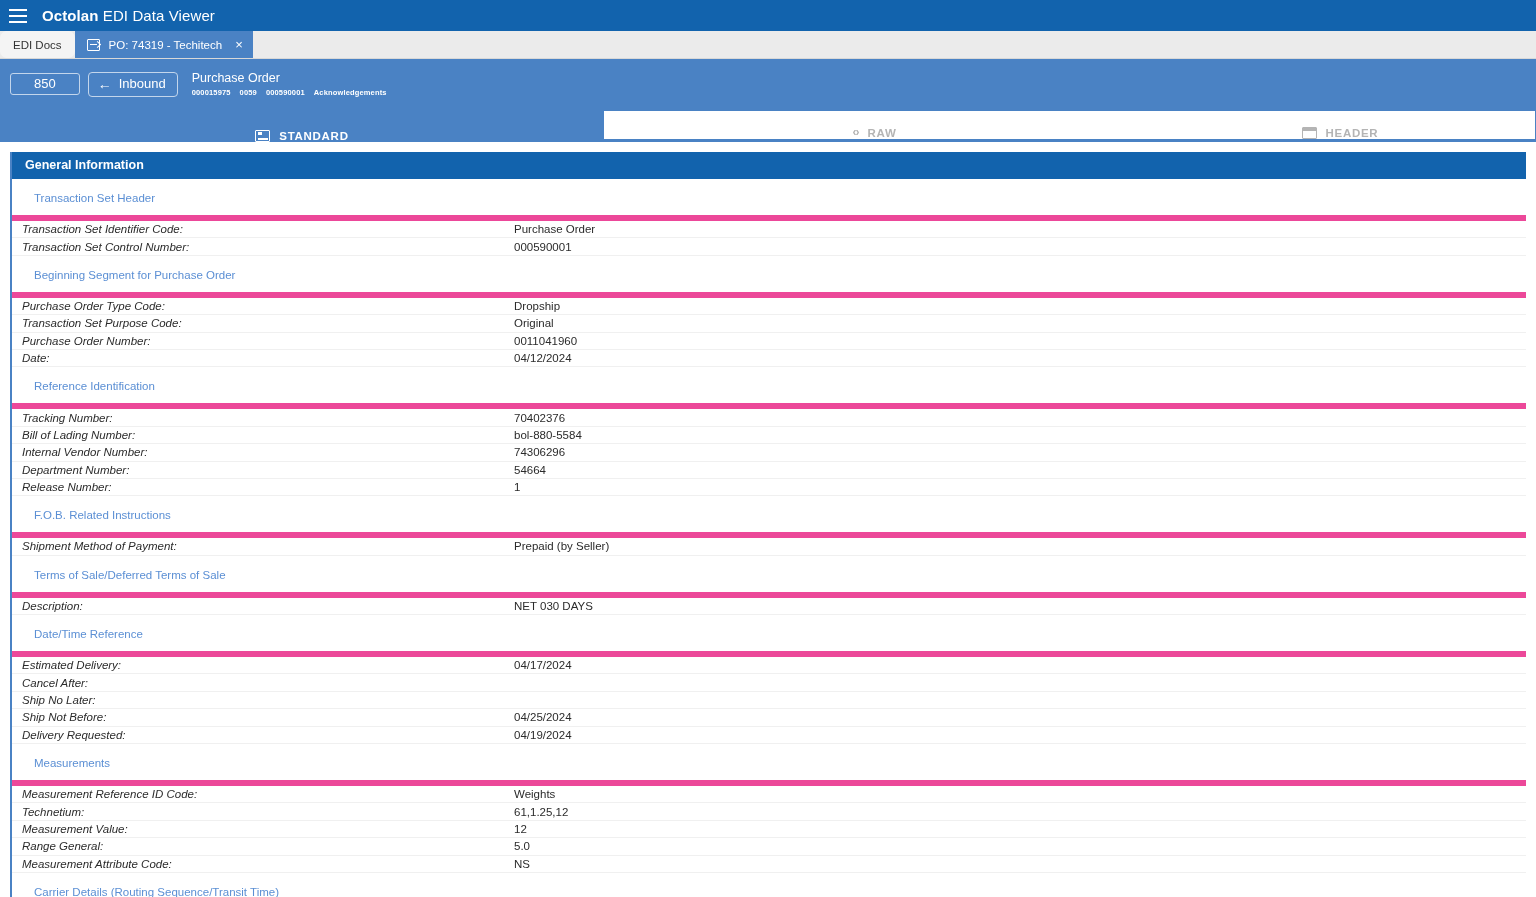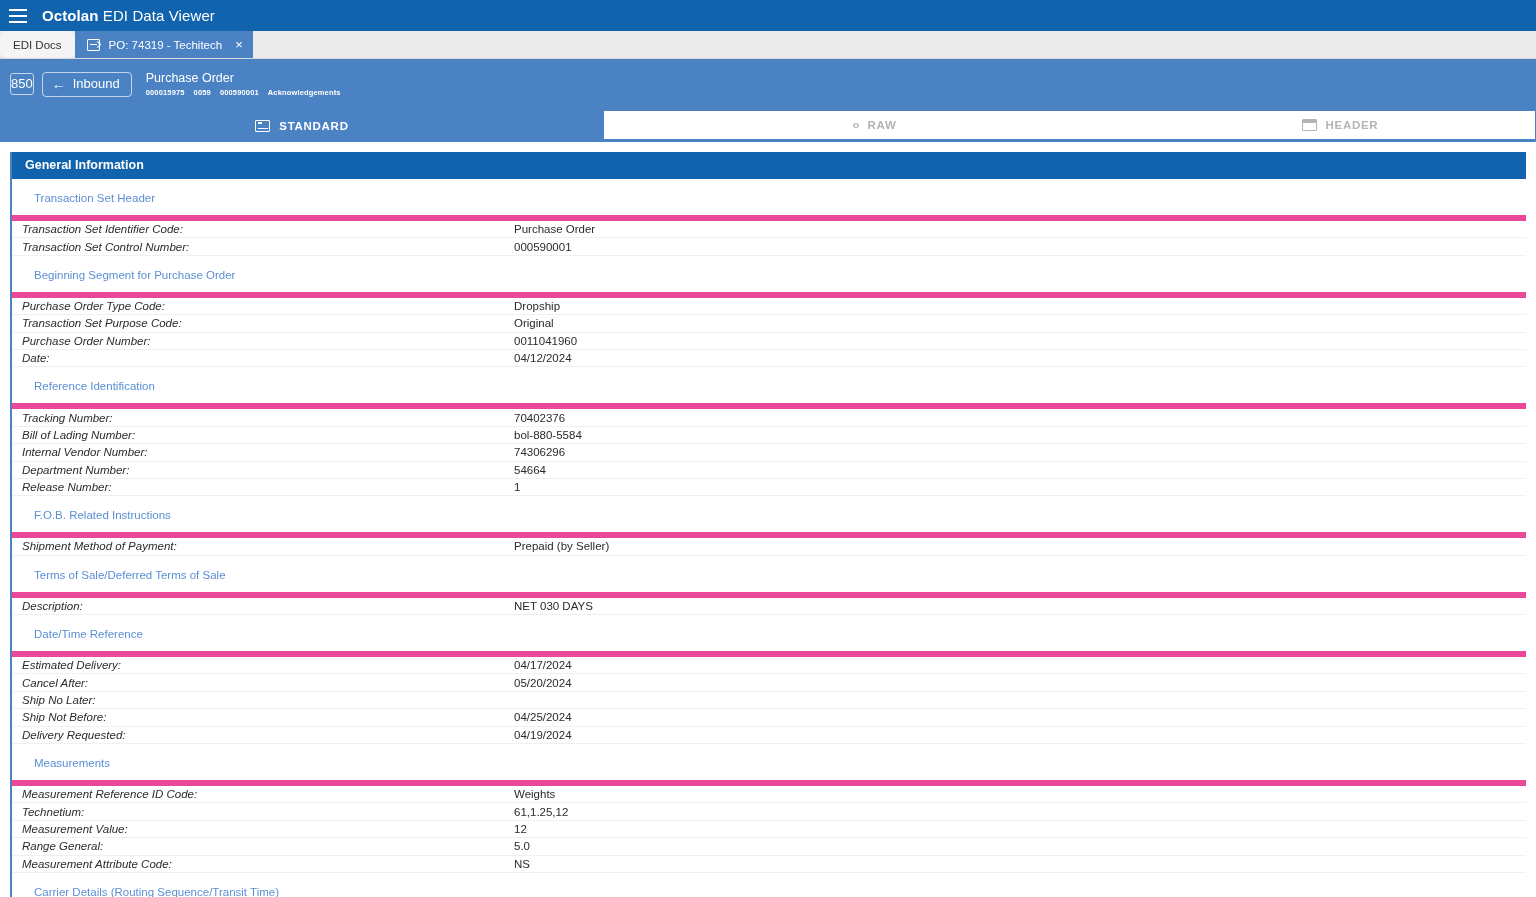--- a/index.html
+++ b/index.html
@@ -91,21 +91,21 @@
     background: #4a82c4;
     display: flex;
     align-items: center;
     padding-left: 10px;
   }
   .badge-850 {
     border: 1px solid #c3d6ec;
     border-radius: 3px;
     color: #ffffff;
     font-size: 13px;
-    padding: 3px 0 4px;
+    padding: 3px 23px 4px;
     line-height: 1;
     margin-right: 8px;
   }
   .btn-inbound {
     border: 1px solid #c3d6ec;
     border-radius: 4px;
     color: #ffffff;
     font-size: 13px;
     padding: 4px 11px 5px 9px;
     line-height: 1;
@@ -129,21 +129,21 @@
 
   
   .viewbar {
     height: 33px;
     background: #4a82c4;
     display: flex;
     align-items: stretch;
     position: relative;
   }
   .view-tab {
-    display: flex; align-items: center; justify-content: center;
+    display: flex; align-items: flex-end; justify-content: center;
     font-size: 11.5px;
     font-weight: bold;
     letter-spacing: .7px;
     cursor: pointer;
   }
   .view-tab.standard { width: 604px; color: #ffffff; }
   .view-panel {
     flex: 1;
     background: #ffffff;
     margin: 2px 1px 3px 0;
@@ -350,21 +350,20 @@
           </div>
         </div>
         <div class="group">
           <div class="group-heading">Date/Time Reference</div>
           <div class="field-row">
             <div class="field-label">Estimated Delivery:</div>
             <div class="field-value">04/17/2024</div>
           </div>
           <div class="field-row">
             <div class="field-label">Cancel After:</div>
-            <div class="field-value">05/20/2024</div>
           </div>
           <div class="field-row">
             <div class="field-label">Ship No Later:</div>
           </div>
           <div class="field-row">
             <div class="field-label">Ship Not Before:</div>
             <div class="field-value">04/25/2024</div>
           </div>
           <div class="field-row">
             <div class="field-label">Delivery Requested:</div>

